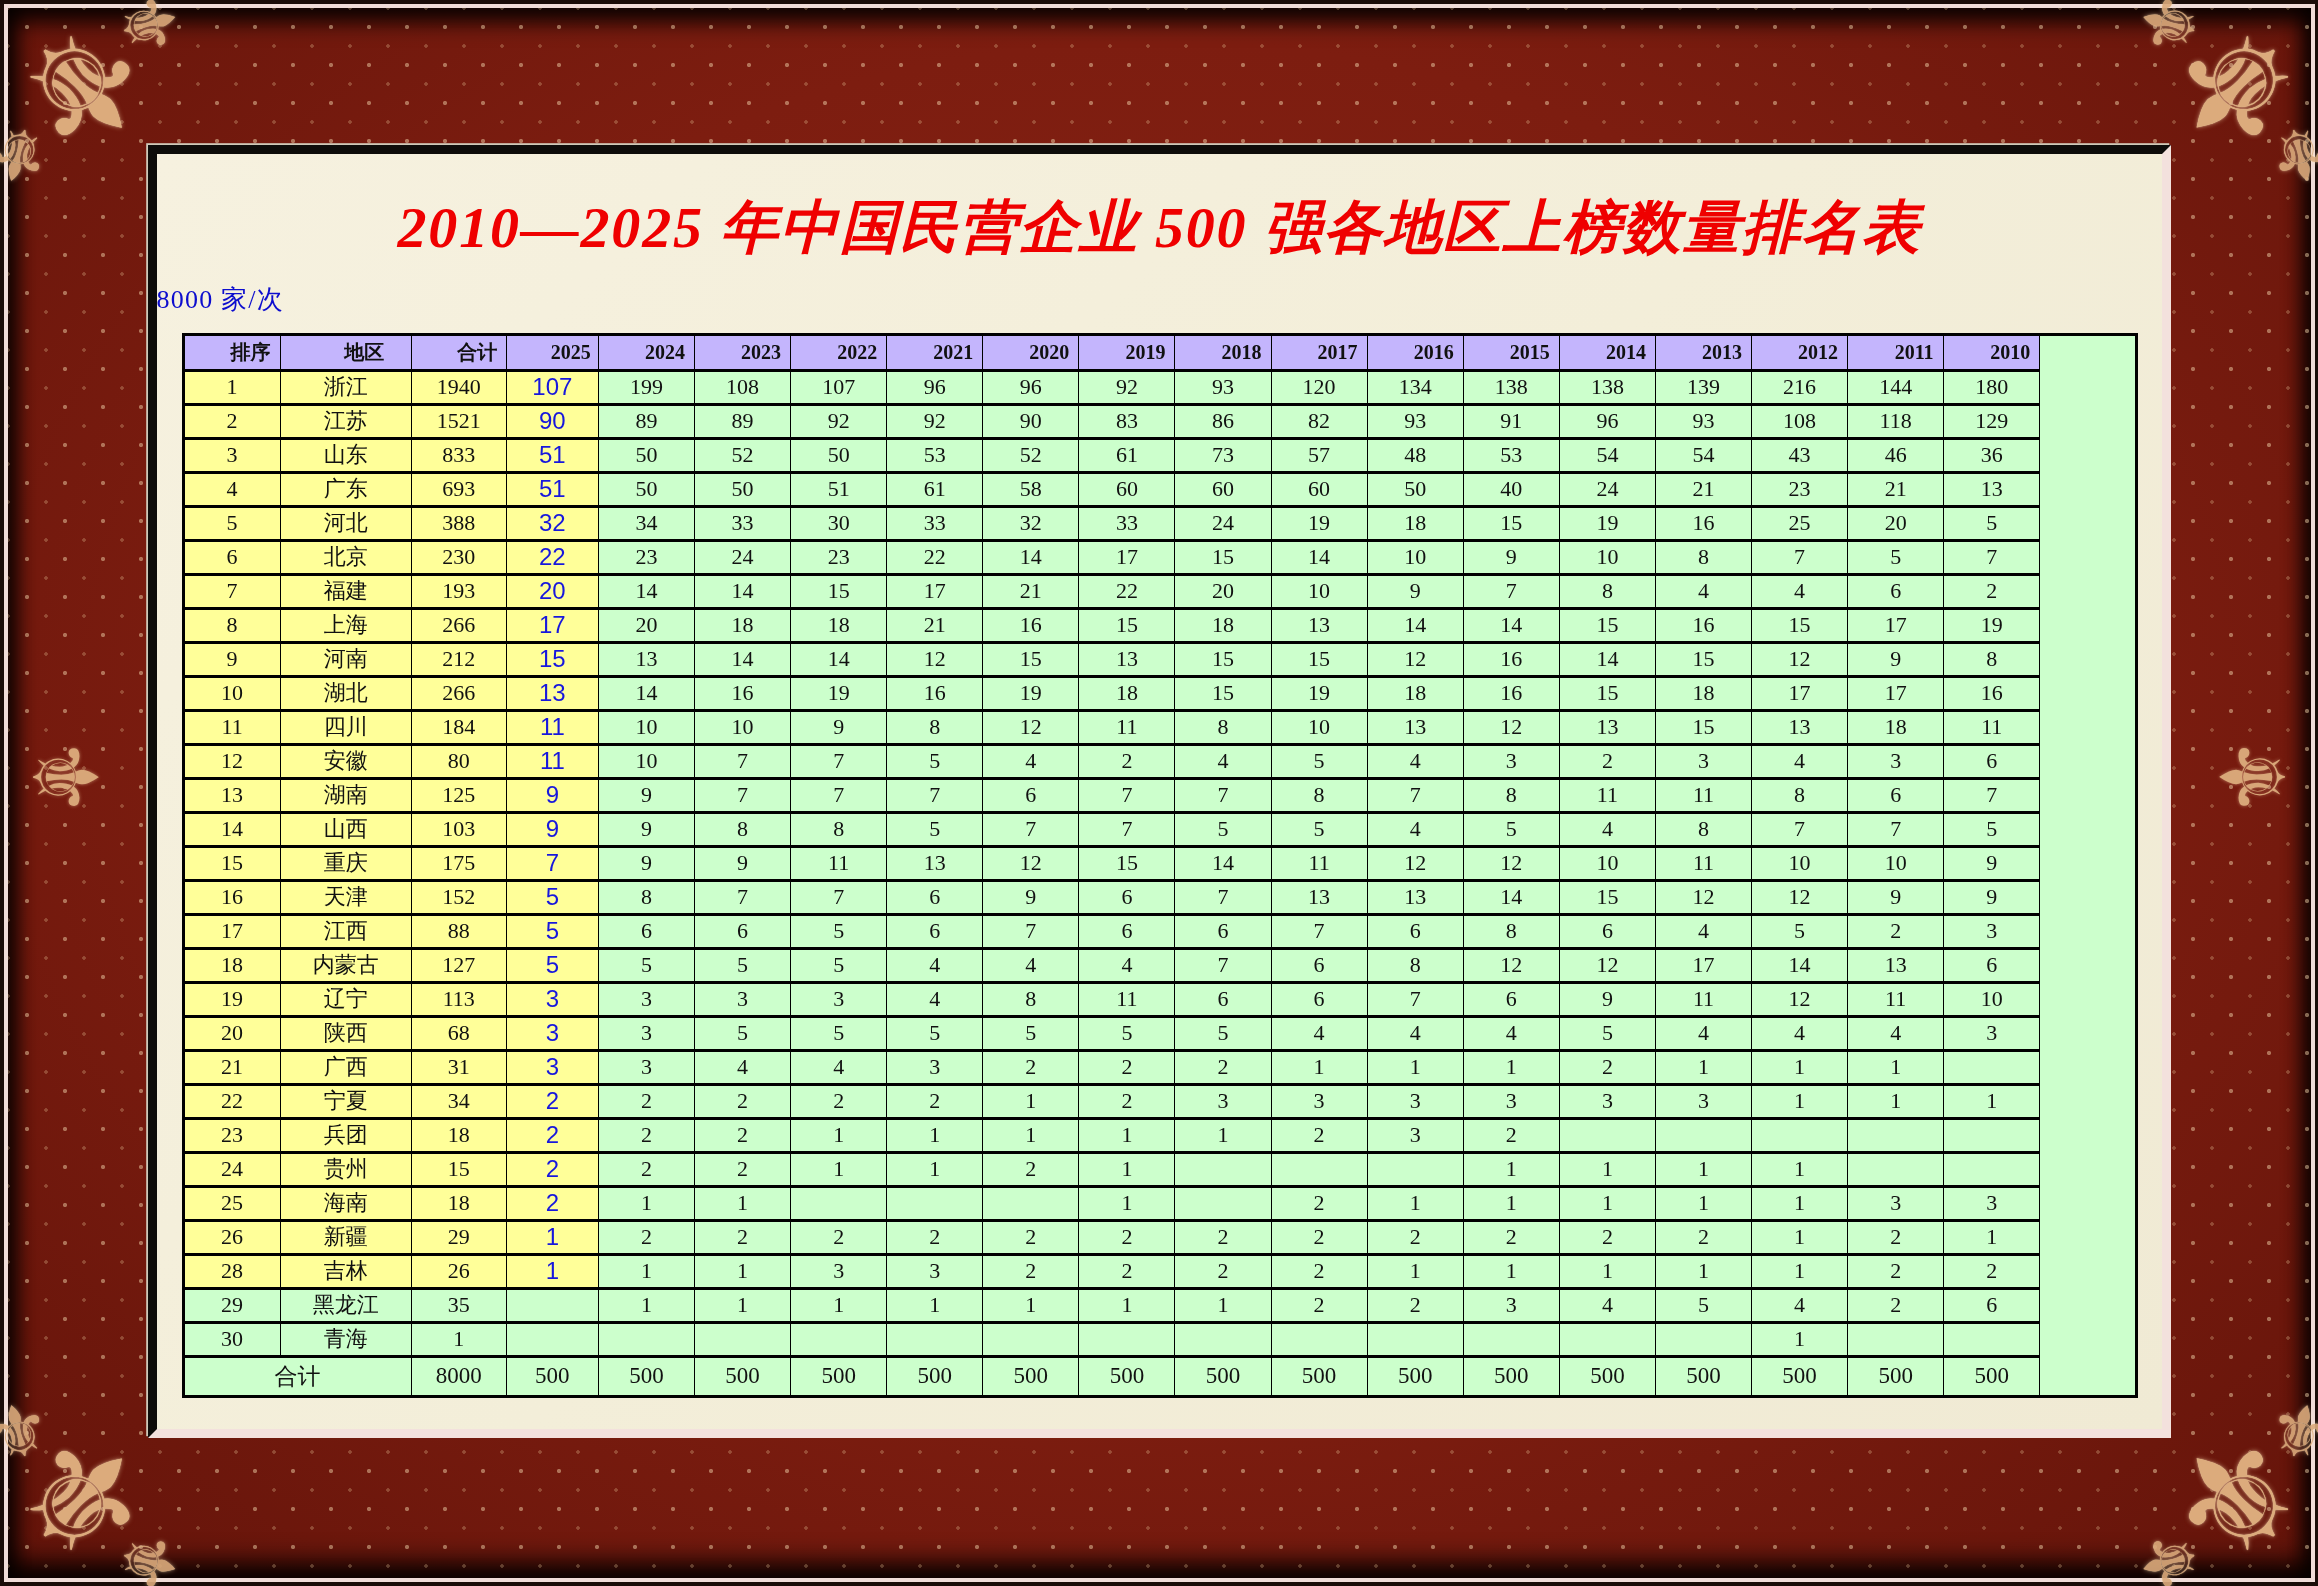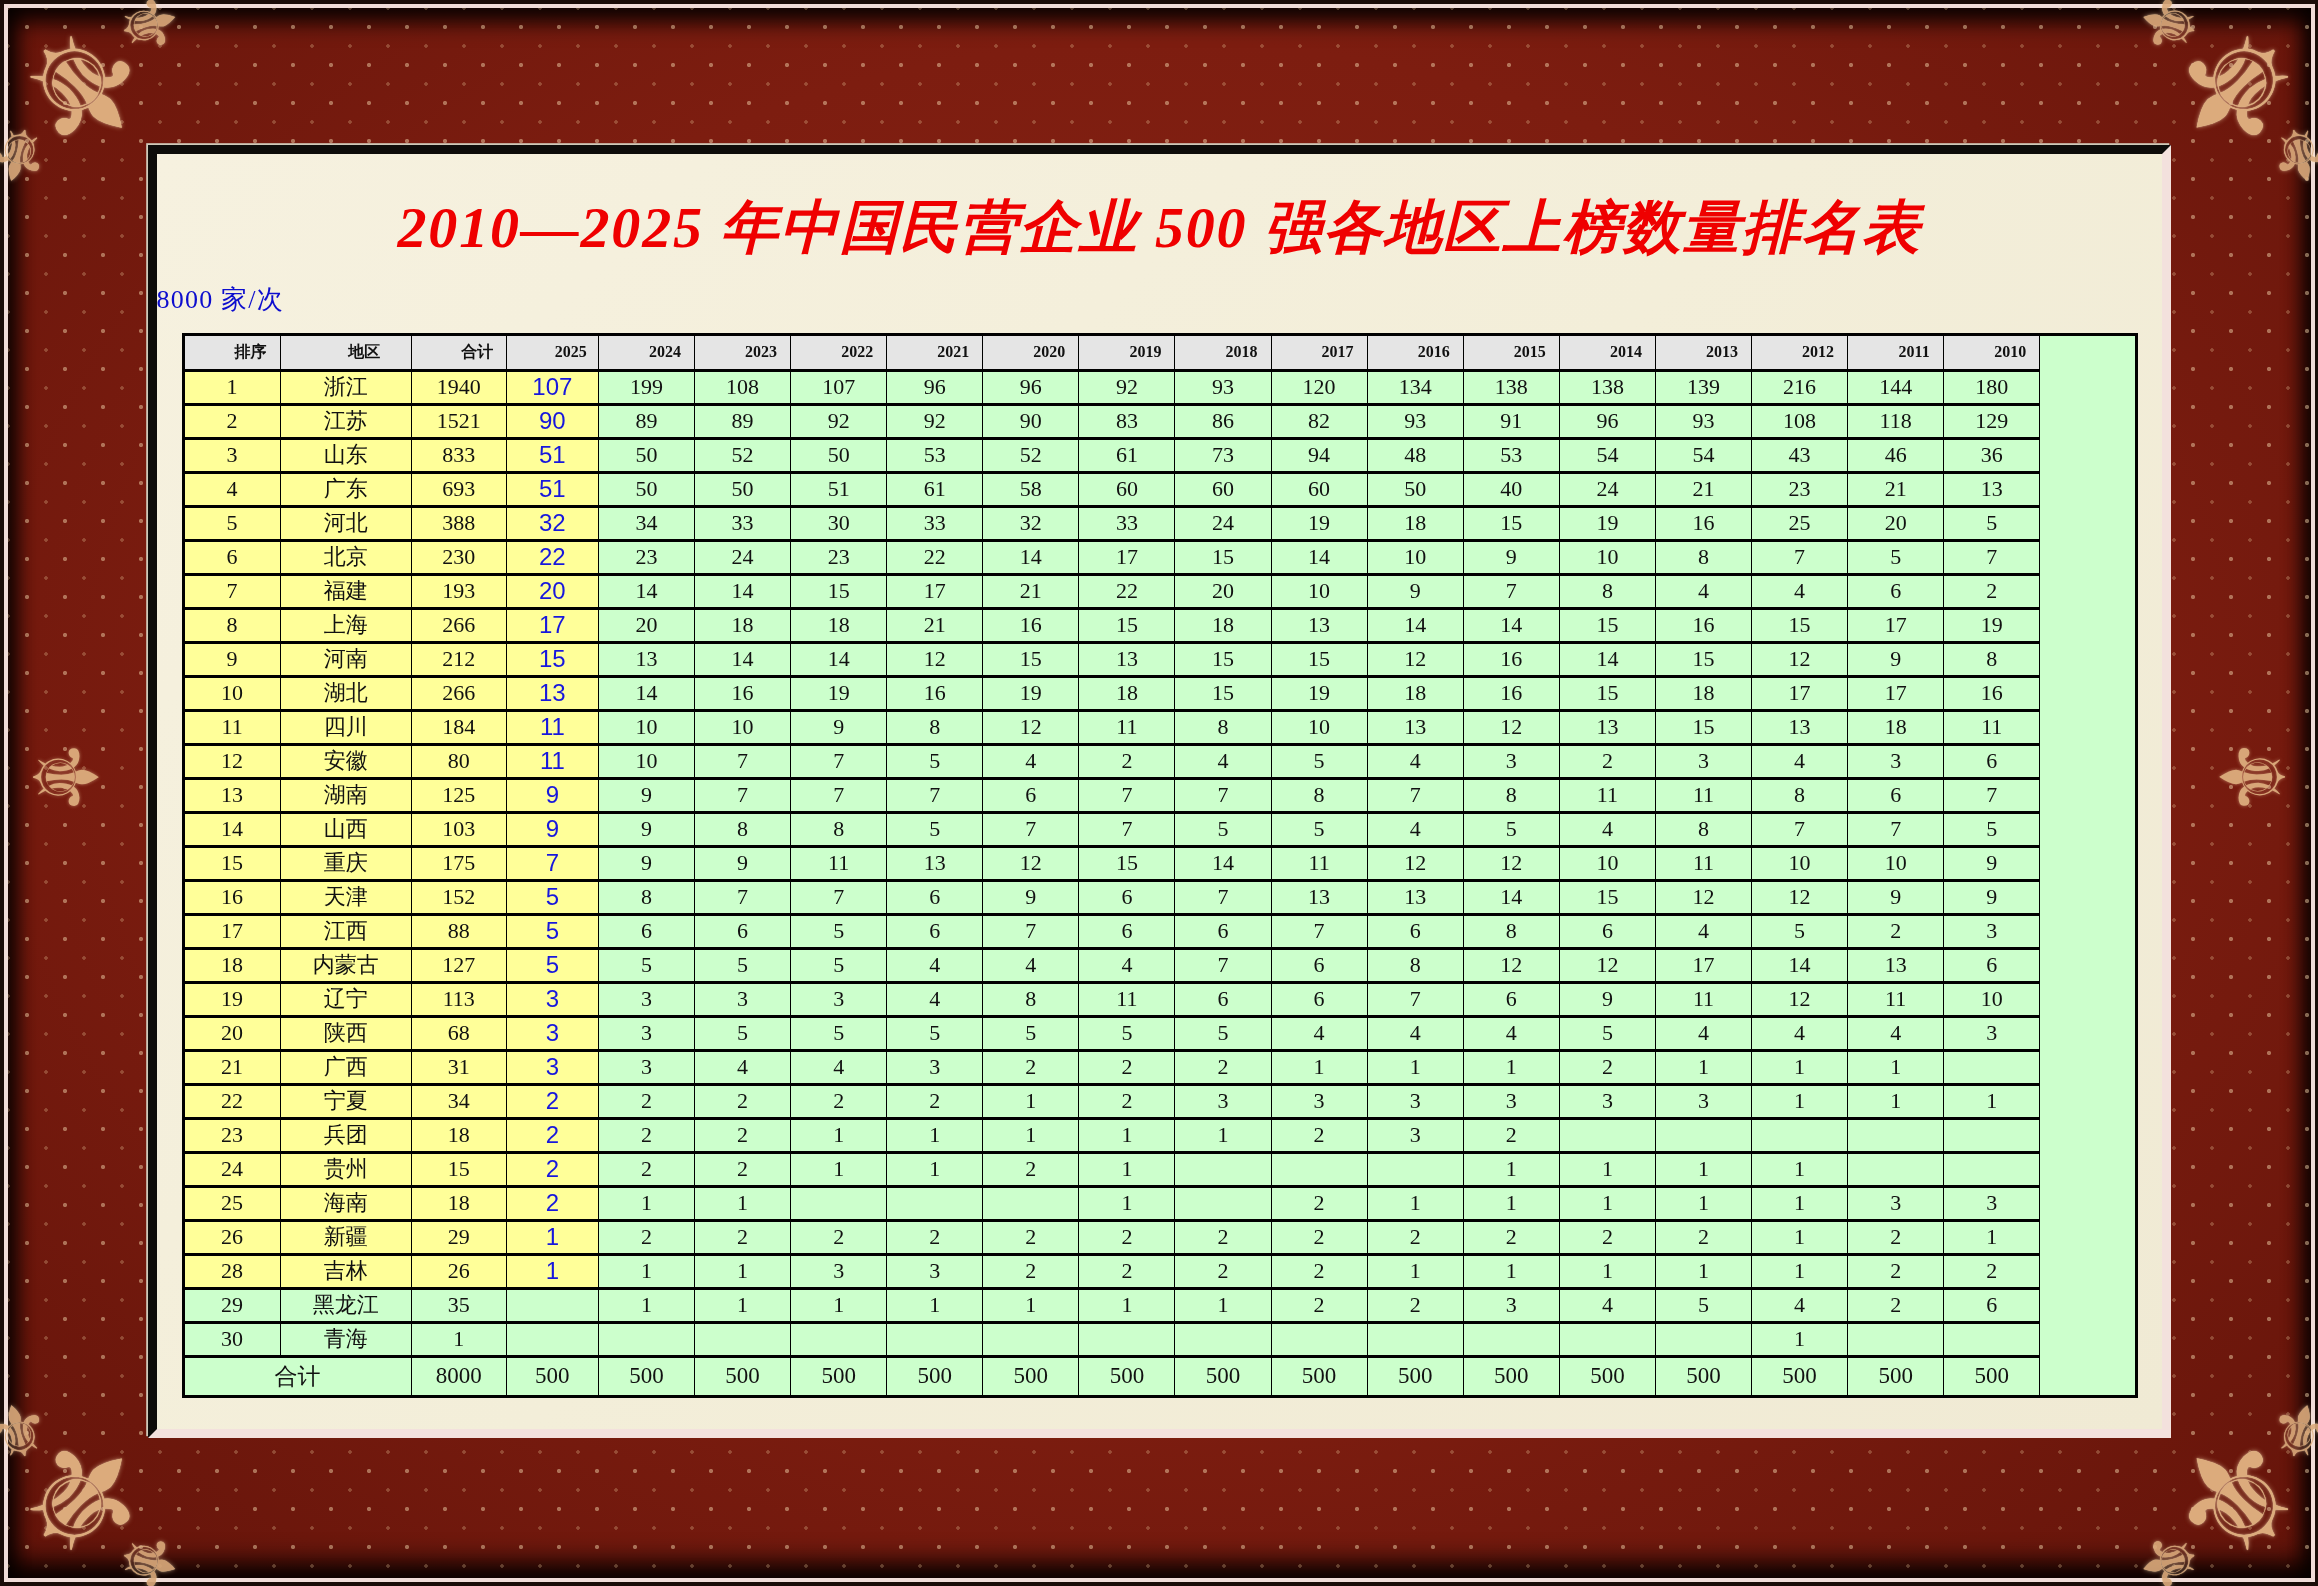--- a/index.html
+++ b/index.html
@@ -67,21 +67,21 @@
   th,td{
     border-left:1.8px solid #000;border-right:1.8px solid #000;
     border-top:3px solid #000;border-bottom:3px solid #000;
     text-align:center;vertical-align:middle;overflow:hidden;
     font-size:22px;color:#111;padding:0;
   }
   table{border:3px solid #000;}
   thead tr{height:36px;}
   tbody tr{height:34px;}
   tfoot tr{height:40px;}
-  thead th{background:#e5e5e5;font-weight:bold;font-size:16px;padding-left:37px;}
+  thead th{background:#c4b5fd;font-weight:bold;font-size:20px;padding-left:37px;}
   tbody td{background:#ccffcc;}
   tbody tr.hl td:nth-child(-n+4){background:#ffff99;}
   tbody td.c2025{
     font-family:"Liberation Sans","DejaVu Sans",sans-serif;
     color:#1717dd;font-size:24px;
   }
   tfoot td{background:#ccffcc;font-size:23px;}
 </style>
 </head>
 <body>
@@ -210,21 +210,21 @@
             <td>山东</td>
             <td>833</td>
             <td class="c2025">51</td>
             <td>50</td>
             <td>52</td>
             <td>50</td>
             <td>53</td>
             <td>52</td>
             <td>61</td>
             <td>73</td>
-            <td>94</td>
+            <td>57</td>
             <td>48</td>
             <td>53</td>
             <td>54</td>
             <td>54</td>
             <td>43</td>
             <td>46</td>
             <td>36</td>
           </tr>
           <tr class="hl">
             <td>4</td>

